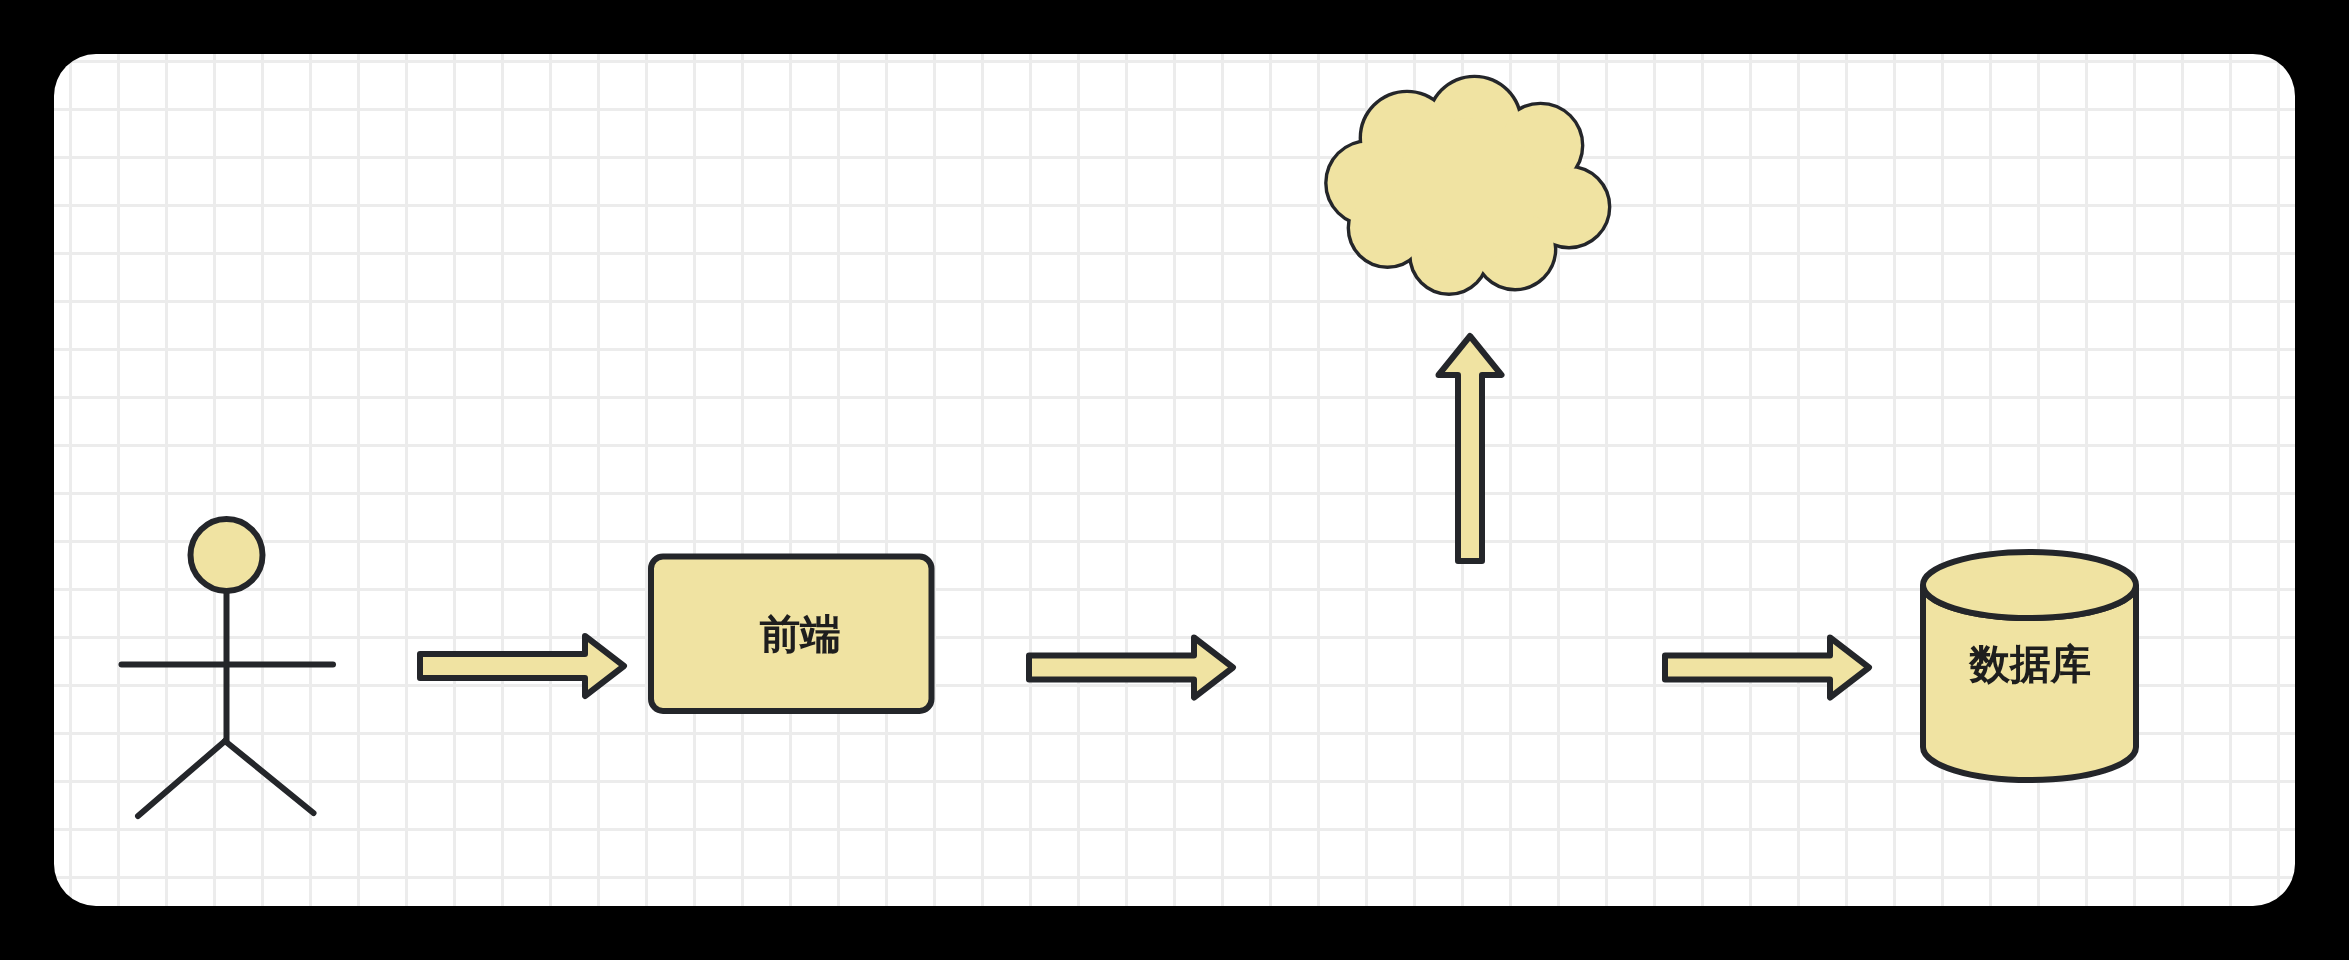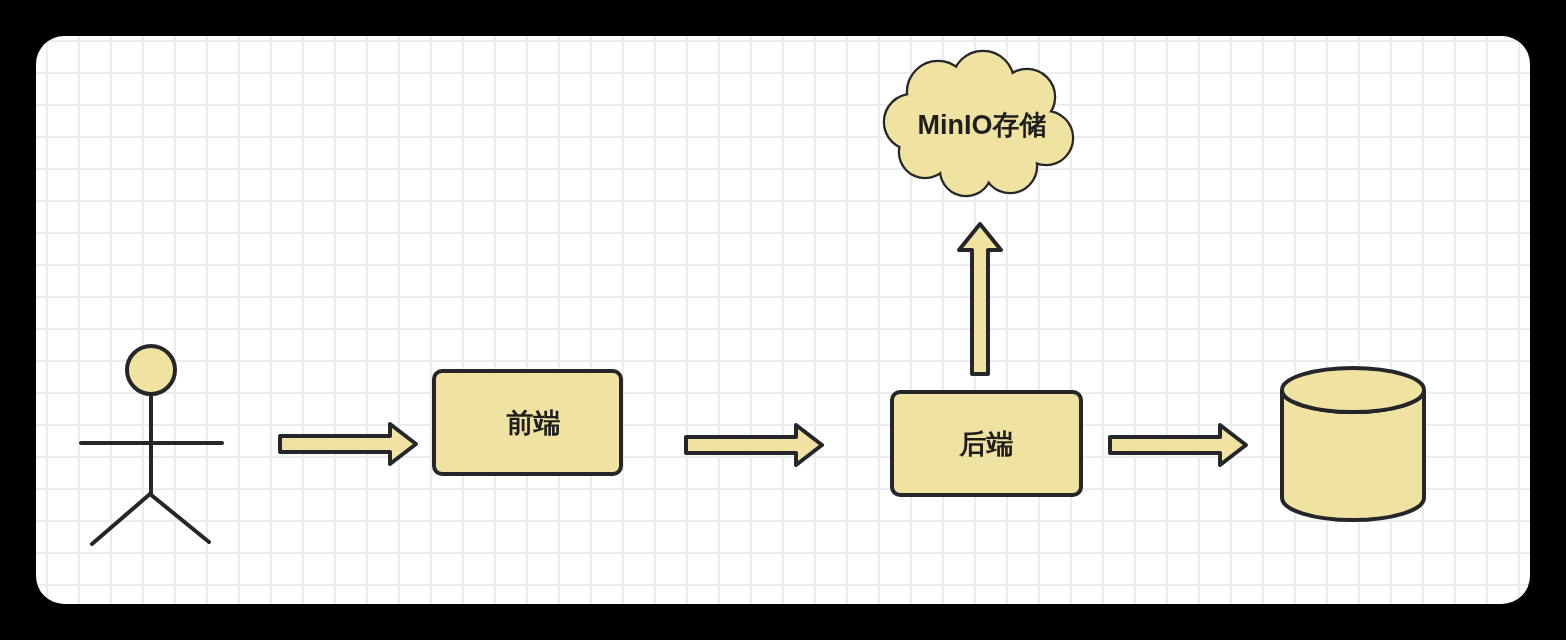--- a/index.html
+++ b/index.html
@@ -150,22 +150,19 @@
       <path class="shape-fill" d="M 1282 390 L 1282 498 A 71 22 0 0 0 1424 498 L 1424 390 A 71 22 0 0 1 1282 390 Z"></path>
       <ellipse class="shape-fill" cx="1353" cy="390" rx="71" ry="22"></ellipse>
     </g>
   </svg>
 
 
   <div class="node-box box-frontend">
     <span class="node-label">前端</span>
   </div>
 
-  <div class="node-box box-backend">
-    <span class="node-label">后端</span>
+
+
+  <div class="overlay-label label-database">
+    <span class="node-label">数据库</span>
   </div>
-
-  <div class="overlay-label label-storage">
-    <span class="node-label">MinIO存储</span>
-  </div>
-
 
 </div>
 
 </body></html>

